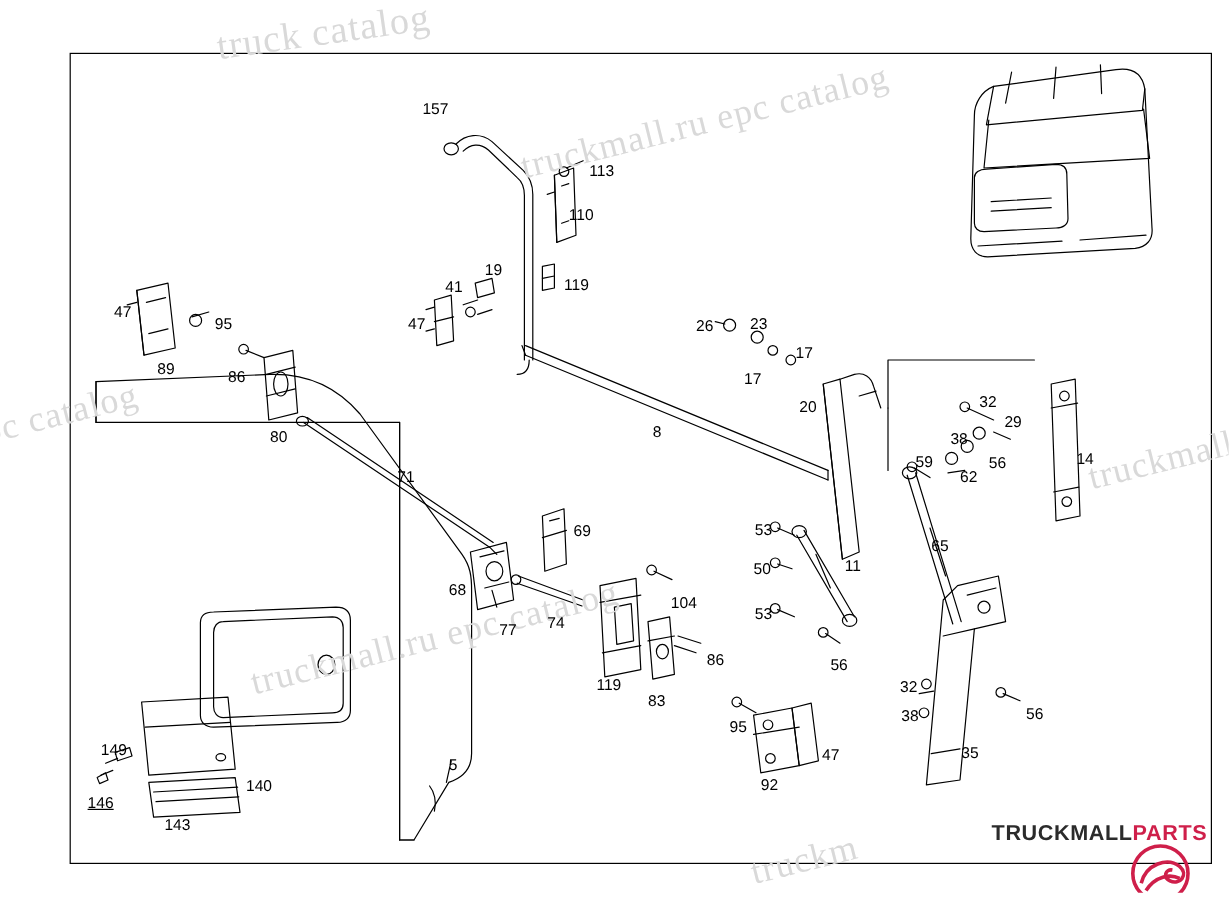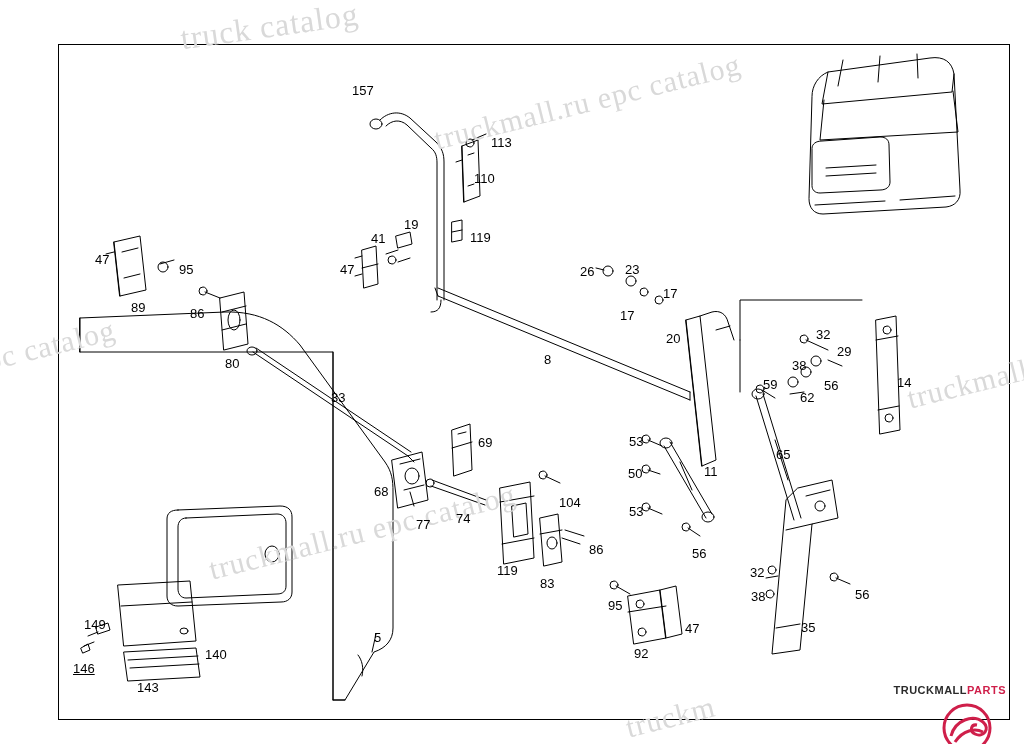--- a/index.html
+++ b/index.html
@@ -67,21 +67,21 @@
     bottom: 6px;
     width: 175px;
     height: 62px;
     z-index: 7;
   }
   .logo-text {
     position: absolute;
     right: 10px;
     top: 2px;
     font-family: "Liberation Sans", sans-serif;
-    font-size: 11px;
+    font-size: 18px;
     font-weight: bold;
     letter-spacing: 0.5px;
     color: #2b2b2b;
   }
   .logo-text .accent { color: #cf1f4a; }
 </style>
 </head>
 <body>
 
 <div id="page">
@@ -360,21 +360,21 @@
   <div class="callout" style="left:620px; top:308px;">17</div>
   <div class="callout" style="left:666px; top:331px;">20</div>
   <div class="callout" style="left:816px; top:327px;">32</div>
   <div class="callout" style="left:837px; top:344px;">29</div>
   <div class="callout" style="left:792px; top:358px;">38</div>
   <div class="callout" style="left:824px; top:378px;">56</div>
   <div class="callout" style="left:763px; top:377px;">59</div>
   <div class="callout" style="left:800px; top:390px;">62</div>
   <div class="callout" style="left:897px; top:375px;">14</div>
   <div class="callout" style="left:544px; top:352px;">8</div>
-  <div class="callout" style="left:331px; top:390px;">33</div>
+  <div class="callout" style="left:331px; top:390px;">71</div>
   <div class="callout" style="left:478px; top:435px;">69</div>
   <div class="callout" style="left:374px; top:468px;margin-top:16px;">68</div>
   <div class="callout" style="left:416px; top:517px;">77</div>
   <div class="callout" style="left:456px; top:511px;">74</div>
   <div class="callout" style="left:559px; top:495px;">104</div>
   <div class="callout" style="left:497px; top:563px;">119</div>
   <div class="callout" style="left:540px; top:576px;">83</div>
   <div class="callout" style="left:589px; top:542px;">86</div>
   <div class="callout" style="left:629px; top:434px;">53</div>
   <div class="callout" style="left:628px; top:466px;">50</div>

